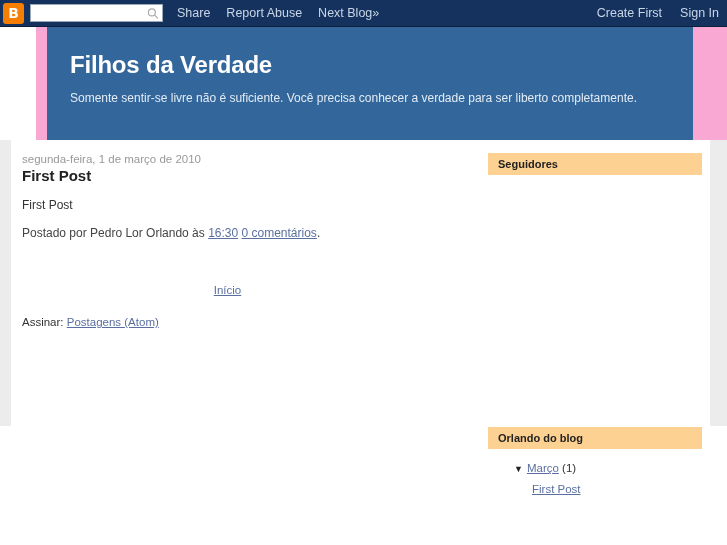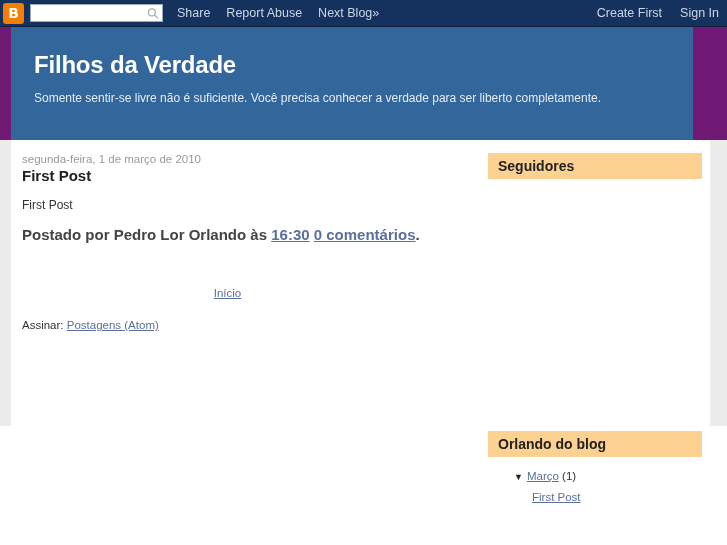--- a/index.html
+++ b/index.html
@@ -62,22 +62,23 @@
     margin-right: 16px;
     white-space: nowrap;
     cursor: pointer;
   }
   .navspacer { flex: 1 1 auto; }
   .navlink.right { margin-right: 0; margin-left: 18px; }
 
   
   .headerband {
     height: 113px;
-    background: #701a75;
+    background: #f9a8d4;
     padding: 0 34px 0 11px;
+    margin-left: 36px;
   }
   .headerinner {
     height: 100%;
     background: #33669a;
     padding: 25px 0 0 23px;
   }
   .blogtitle {
     color: #ffffff;
     font-size: 24px;
     font-weight: bold;
@@ -123,22 +124,21 @@
     font-weight: bold;
     margin: 0 0 14px 0;
   }
   .postbody {
     color: #333333;
     font-size: 12px;
     margin-bottom: 14px;
   }
   .postfooter {
     color: #444444;
-    font-size: 15px;
-    font-weight: bold;
+    font-size: 12px;
   }
   .postfooter a {
     color: #5a6fa0;
     text-decoration: underline;
     cursor: pointer;
   }
   .homewrap {
     text-align: center;
     padding: 40px 55px 0 0;
   }
@@ -163,21 +163,21 @@
   .sidebar {
     width: 222px;
     flex: 0 0 auto;
     padding: 13px 8px 0 0;
     position: relative;
   }
   .widget { margin-bottom: 0; }
   .widget-title {
     background: #fdd191;
     color: #222222;
-    font-size: 14px;
+    font-size: 11px;
     font-weight: bold;
     padding: 5px 0 5px 10px;
     margin: 0;
   }
   .followers-body { height: 252px; }
   .archive-body { padding: 9px 0 0 4px; }
   .arc-row {
     font-size: 11.5px;
     line-height: 20px;
     color: #333333;

